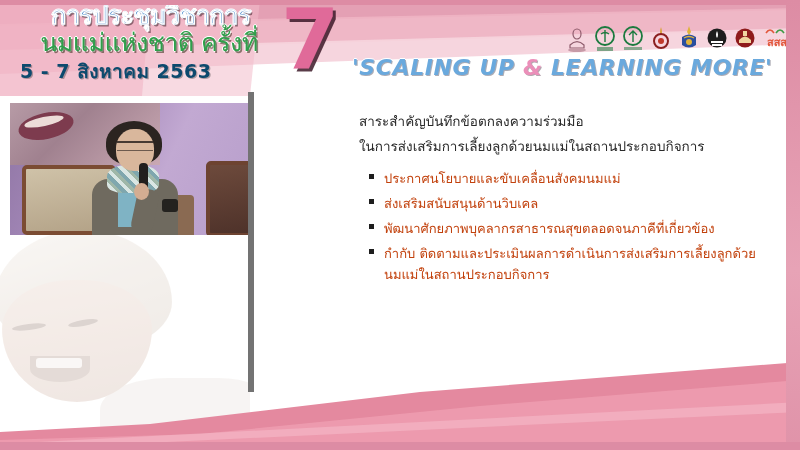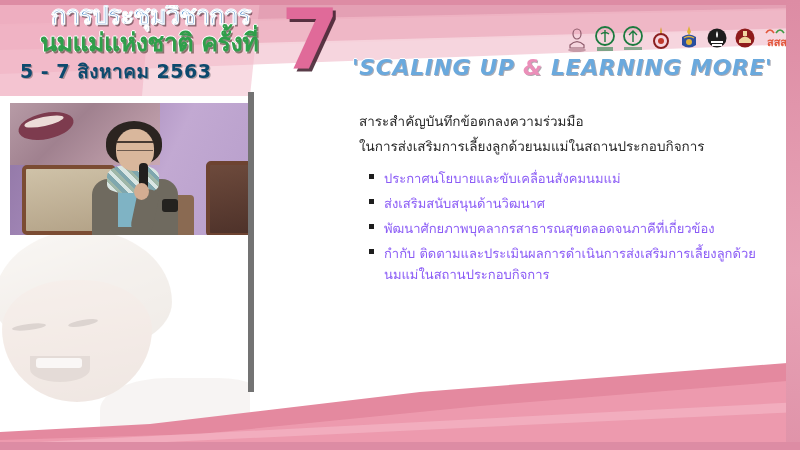--- a/index.html
+++ b/index.html
@@ -29,21 +29,21 @@
     font-size:25px;font-weight:bold;letter-spacing:-0.5px;
     color:#2f79c4;text-align:center;line-height:1.05;
     -webkit-text-stroke:0.6px #ffffff;
     text-shadow:
       1.6px 1.6px 0 rgba(60,30,40,.55),
       -1px 0 0 #ffffff, 1px 0 0 #ffffff, 0 -1px 0 #ffffff, 0 1px 0 #ffffff;
     white-space:nowrap;
   }
   .t-line2{
     position:absolute;left:4px;top:30px;width:290px;
-    font-size:25px;font-weight:bold;letter-spacing:-0.5px;
+    font-size:25px;font-weight:normal;letter-spacing:-0.5px;
     color:#2f9f4a;text-align:center;line-height:1.05;
     text-shadow:
       1.6px 1.6px 0 rgba(50,40,20,.55),
       -1px 0 0 #ffffff, 1px 0 0 #ffffff, 0 -1px 0 #ffffff, 0 1px 0 #ffffff;
     white-space:nowrap;
   }
   .t-date{
     position:absolute;left:20px;top:62px;width:262px;
     font-size:19px;font-weight:bold;letter-spacing:0.5px;
     color:#0c4a6e;text-align:left;line-height:1.05;
@@ -153,21 +153,21 @@
     position:absolute;left:248px;top:92px;width:523px;height:300px;
     border-left:6px solid #737373;background:transparent;
   }
   .heading{
     position:absolute;left:105px;top:17px;width:400px;
     font-size:13.5px;color:#2a2a2a;line-height:1.85;
     font-family:"DejaVu Sans","Liberation Sans",sans-serif;
   }
   .bullets{
     position:absolute;left:115px;top:76px;width:395px;
-    font-size:13px;color:#8b5cf6;line-height:1.62;
+    font-size:13px;color:#c2410c;line-height:1.62;
   }
   .bullet{position:relative;padding-left:15px;margin-bottom:4px;}
   .bullet .mk{
     position:absolute;left:0;top:6px;width:5px;height:5px;background:#1d1d1d;
   }
   .bullet .tx{display:block;}
 
   
   .wave{position:absolute;left:0;bottom:0;width:800px;height:110px;}
 </style>
@@ -297,21 +297,21 @@
       <div>ในการส่งเสริมการเลี้ยงลูกด้วยนมแม่ในสถานประกอบกิจการ</div>
     </div>
 
     <div class="bullets">
       <div class="bullet">
         <span class="mk"></span>
         <span class="tx">ประกาศนโยบายและขับเคลื่อนสังคมนมแม่</span>
       </div>
       <div class="bullet">
         <span class="mk"></span>
-        <span class="tx">ส่งเสริมสนับสนุนด้านวิฒนาศ</span>
+        <span class="tx">ส่งเสริมสนับสนุนด้านวิบเคล</span>
       </div>
       <div class="bullet">
         <span class="mk"></span>
         <span class="tx">พัฒนาศักยภาพบุคลากรสาธารณสุขตลอดจนภาคีที่เกี่ยวข้อง</span>
       </div>
       <div class="bullet">
         <span class="mk"></span>
         <span class="tx">กำกับ ติดตามและประเมินผลการดำเนินการส่งเสริมการเลี้ยงลูกด้วยนมแม่ในสถานประกอบกิจการ</span>
       </div>
     </div>

